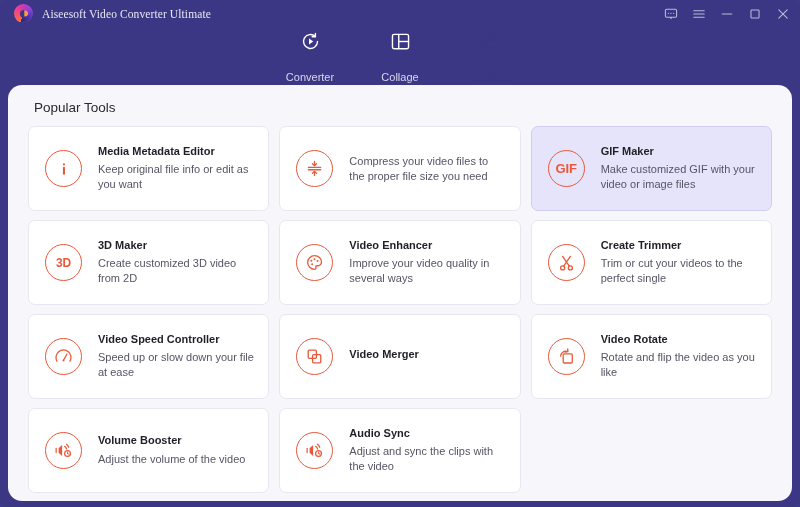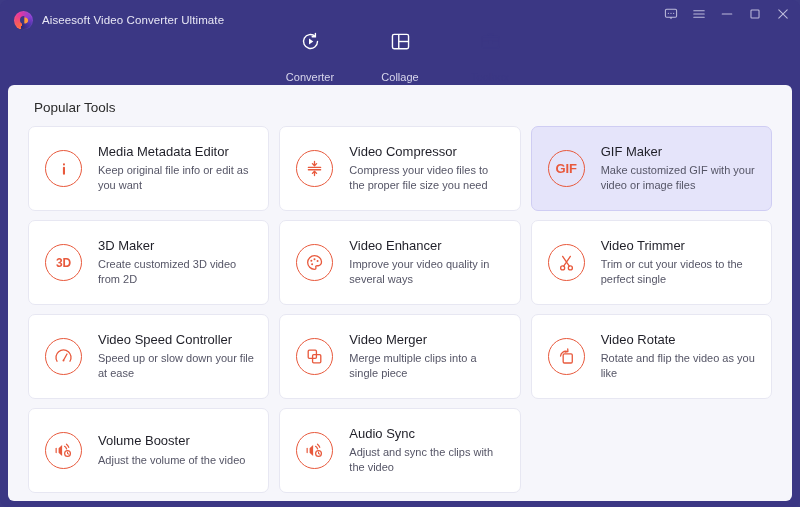--- a/index.html
+++ b/index.html
@@ -15,22 +15,23 @@
     background: #3b3784;
     border-radius: 8px;
     overflow: hidden;
   }
 
   
   .titlebar {
     position: relative;
     height: 28px;
     display: flex;
-    align-items: center;
-    padding: 12px 10px 0 14px;
+    align-items: flex-start;
+    padding: 4px 10px 0 14px;
+    font-family: Liberation Serif, serif;
   }
   .brand { display: flex; align-items: center; gap: 9px; }
   .logo {
     width: 19px; height: 19px; border-radius: 50%;
     background:
       radial-gradient(circle at 58% 50%, #ff9a3c 0 2.6px, rgba(255,154,60,0) 3.4px),
       conic-gradient(from 200deg, #ff6a3d, #e8379c 35%, #8f3fd6 60%, #4b33a8 80%, #2f2a6e 100%);
     box-shadow: inset 0 0 0 1px rgba(255,255,255,0.07);
     position: relative;
   }
@@ -81,21 +82,21 @@
     width: 12px; height: 12px; background: #f6f6fb; z-index: -2;
   }
   .tab.active::before { left: -12px; -webkit-mask: radial-gradient(circle 12px at 0 0, transparent 0 12px, #000 12.5px); mask: radial-gradient(circle 12px at 0 0, transparent 0 12px, #000 12.5px); }
   .tab.active::after  { right: -12px; -webkit-mask: radial-gradient(circle 12px at 100% 0, transparent 0 12px, #000 12.5px); mask: radial-gradient(circle 12px at 100% 0, transparent 0 12px, #000 12.5px); }
 
   
   .panel {
     position: absolute;
     left: 8px; right: 8px; top: 85px; bottom: 6px;
     background: #f6f6fb;
-    border-radius: 6px;
+    border-radius: 14px;
     padding: 14px 20px 0 20px;
     overflow: hidden;
   }
   .section-title {
     font-size: 13.5px; color: #2b2b2b; margin: 1px 0 11px 6px;
     font-weight: 400;
   }
   .grid {
     display: grid;
     grid-template-columns: repeat(3, 1fr);
@@ -119,21 +120,21 @@
     flex: 0 0 auto;
     width: 37px; height: 37px; border-radius: 50%;
     border: 1.4px solid #e8593c;
     display: flex; align-items: center; justify-content: center;
     color: #e8593c;
   }
   .cicon .glyph { font-size: 12px; font-weight: 700; letter-spacing: -.2px; color: #e8593c; }
   .cicon .glyph.small { font-size: 13px; }
   .ctext { min-width: 0; }
   .ctitle {
-    font-size: 13px; font-weight: 400; color: #1f1f28;
+    font-size: 11px; font-weight: 700; color: #1f1f28;
     margin-bottom: 4px; line-height: 1.2;
   }
   .cdesc {
     font-size: 11px; color: #555566; line-height: 1.35;
   }
 </style>
 </head>
 <body>
 
 <div class="app">
@@ -240,21 +241,20 @@
       <div class="card">
         <div class="cicon">
           <svg viewBox="0 0 24 24" width="21" height="21" fill="none" stroke="#e8593c" stroke-width="1.5" stroke-linecap="round" stroke-linejoin="round">
             <path d="M12 4 V8.4 M9.6 6.4 L12 8.8 L14.4 6.4"></path>
             <line x1="5" y1="10.8" x2="19" y2="10.8"></line>
             <line x1="5" y1="13.4" x2="19" y2="13.4"></line>
             <path d="M12 20 V15.6 M9.6 17.6 L12 15.2 L14.4 17.6"></path>
           </svg>
         </div>
         <div class="ctext">
-          <div class="ctitle">Video Compressor</div>
           <div class="cdesc">Compress your video files to the proper file size you need</div>
         </div>
       </div>
 
       <div class="card highlight">
         <div class="cicon">
           <span class="glyph small">GIF</span>
         </div>
         <div class="ctext">
           <div class="ctitle">GIF Maker</div>
@@ -290,21 +290,21 @@
 
       <div class="card">
         <div class="cicon">
           <svg viewBox="0 0 24 24" width="21" height="21" fill="none" stroke="#e8593c" stroke-width="1.5" stroke-linecap="round">
             <path d="M7.6 5 L15.2 16.2 M16.4 5 L8.8 16.2"></path>
             <circle cx="7.6" cy="18.2" r="2.3"></circle>
             <circle cx="16.4" cy="18.2" r="2.3"></circle>
           </svg>
         </div>
         <div class="ctext">
-          <div class="ctitle">Video Trimmer</div>
+          <div class="ctitle">Create Trimmer</div>
           <div class="cdesc">Trim or cut your videos to the perfect single</div>
         </div>
       </div>
 
       <div class="card">
         <div class="cicon">
           <svg viewBox="0 0 24 24" width="21" height="21" fill="none" stroke="#e8593c" stroke-width="1.5" stroke-linecap="round">
             <path d="M4.6 17.4a8.6 8.6 0 1 1 14.8 0"></path>
             <path d="M12 16.3 L16 9.1"></path>
             <circle cx="12" cy="16.6" r="1.1" fill="#e8593c" stroke="none"></circle>
@@ -319,21 +319,20 @@
 
       <div class="card">
         <div class="cicon">
           <svg viewBox="0 0 24 24" width="21" height="21" fill="none" stroke="#e8593c" stroke-width="1.5">
             <rect x="4.8" y="4.8" width="9.4" height="9.4" rx="1.3"></rect>
             <rect x="9.8" y="9.8" width="9.4" height="9.4" rx="1.3"></rect>
           </svg>
         </div>
         <div class="ctext">
           <div class="ctitle">Video Merger</div>
-          <div class="cdesc">Merge multiple clips into a single piece</div>
         </div>
       </div>
 
       <div class="card">
         <div class="cicon">
           <svg viewBox="0 0 24 24" width="21" height="21" fill="none" stroke="#e8593c" stroke-width="1.5" stroke-linecap="round" stroke-linejoin="round">
             <rect x="8.2" y="9" width="10.4" height="10.4" rx="1.4"></rect>
             <path d="M12.6 6.2 A6 6 0 0 0 5.2 11.4"></path>
             <path d="M13.4 3.4 L13.6 6.4 L10.7 7"></path>
           </svg>

